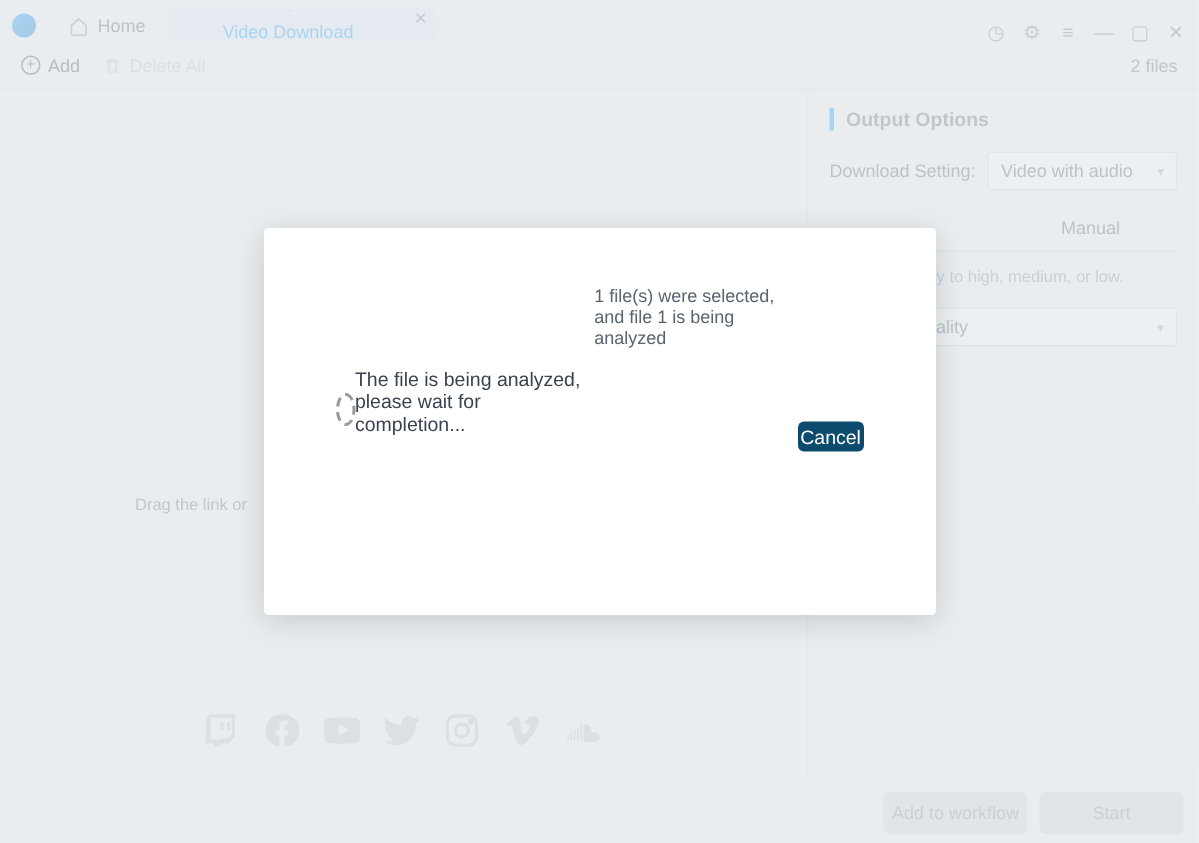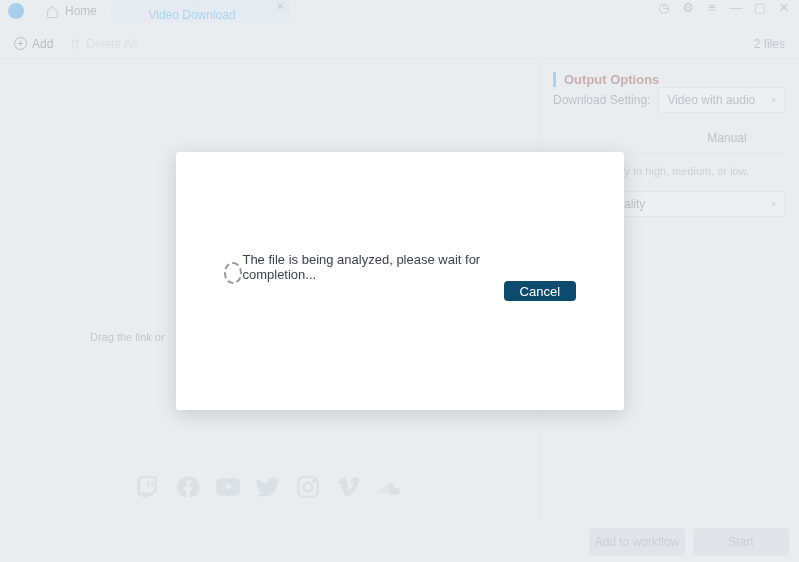--- a/index.html
+++ b/index.html
@@ -1,18 +1,18 @@
 <!DOCTYPE html>
 <html><head>
 <meta charset="utf-8">
 <style>
 * { margin: 0; padding: 0; box-sizing: border-box; font-family: -apple-system, BlinkMacSystemFont, "Segoe UI", Arial, sans-serif; }
 body { width: 799px; height: 562px; background: #f5f6f8; position: relative; overflow: hidden; }
 
-.titlebar { height: 28px; display: flex; align-items: flex-start; justify-content: space-between; padding: 0 8px; gap: 48px; }
+.titlebar { height: 28px; display: flex; align-items: flex-end; justify-content: space-between; padding: 0 8px; gap: 48px; }
 .titlebar-left { display: flex; align-items: center; gap: 12px; }
 .logo { width: 16px; height: 16px; border-radius: 50%; background: linear-gradient(135deg,#1a9fff,#0e7fd6); }
 .tabs { display: flex; align-items: center; gap: 4px; }
 .tab { height: 22px; display: flex; align-items: center; gap: 6px; padding: 0 10px; font-size: 12px; color: #5a6470; border-radius: 4px; }
 .tab.active { background: #e5eff9; color: #1a9fff; position: relative; padding-right: 28px; width: 180px; flex-direction: column; }
 .tab.active .close { position: absolute; right: 6px; font-size: 11px; color: #888; }
 .titlebar-right { display: flex; align-items: center; gap: 10px; color: #7a8490; }
 .tb-icon { width: 14px; height: 14px; display: flex; align-items: center; justify-content: center; font-size: 13px; }
 
 .toolbar { height: 32px; display: flex; align-items: center; justify-content: space-between; padding: 0 14px; border-bottom: 1px solid #e3e6ea; }
@@ -21,21 +21,21 @@
 .btn-disabled { display: flex; align-items: center; gap: 5px; font-size: 12px; color: #c0c6cd; }
 .file-count { font-size: 12px; color: #6a727e; }
 
 .main-area { display: flex; height: 460px; }
 .left-panel { flex: 1; position: relative; border-right: 1px solid #e3e6ea; }
 .drop-text { position: absolute; top: 271px; left: 90px; font-size: 11px; color: #6a727e; }
 .social-icons { position: absolute; bottom: 20px; left: 135px; display: flex; gap: 14px; color: #c2c8cf; }
 .social-icons svg, .social-icons .si { width: 26px; height: 26px; }
 
 .right-panel { width: 260px; padding: 12px 14px; }
-.panel-title { font-size: 13px; font-weight: 600; color: #7f1d1d; border-left: 3px solid #1a9fff; padding-left: 8px; }
+.panel-title { font-size: 13px; font-weight: 600; color: #737373; border-left: 3px solid #1a9fff; padding-left: 8px; margin-bottom: 14px; }
 .setting-row { display: flex; align-items: center; gap: 8px; margin-bottom: 12px; font-size: 12px; color: #5a6470; }
 .dropdown { flex: 1; height: 26px; border: 1px solid #d8dce1; border-radius: 3px; display: flex; align-items: center; justify-content: space-between; padding: 0 8px; font-size: 12px; color: #5a6470; background: #fff; }
 .sub-tabs { display: flex; border-bottom: 1px solid #d8dce1; margin-bottom: 10px; }
 .sub-tab { flex: 1; text-align: center; font-size: 12px; color: #5a6470; padding: 6px 0; }
 .sub-tab.active { color: #1a9fff; border-bottom: 2px solid #1a9fff; }
 .hint-text { font-size: 11px; color: #8a929c; text-align: center; margin-bottom: 12px; line-height: 1.4; }
 
 .bottom-bar { position: absolute; bottom: 6px; right: 10px; display: flex; gap: 8px; }
 .bottom-btn { width: 96px; height: 28px; border-radius: 4px; background: #d5dae0; color: #8a929c; font-size: 12px; display: flex; align-items: center; justify-content: center; }
 
@@ -157,15 +157,16 @@
 
 <div class="bottom-bar">
   <div class="bottom-btn">Add to workflow</div>
   <div class="bottom-btn">Start</div>
 </div>
 
 <div class="overlay">
   <div class="modal">
     <div class="spinner"></div>
     <div class="modal-msg">The file is being analyzed, please wait for completion...</div>
+    <div class="modal-sub">1 file(s) were selected, and file 1 is being analyzed</div>
     <button class="cancel-btn">Cancel</button>
   </div>
 </div>
 
 </body></html>

